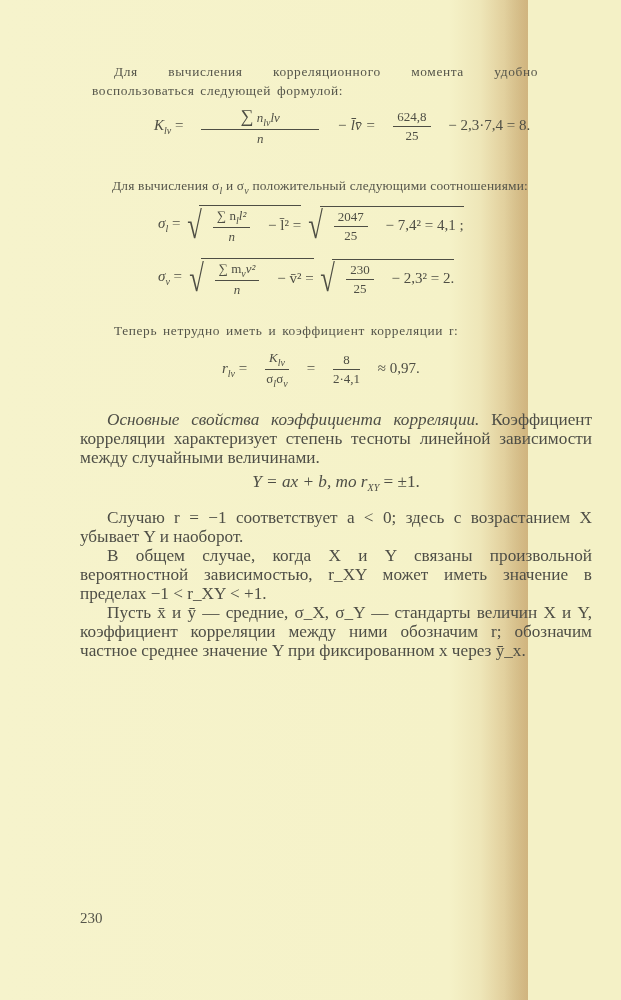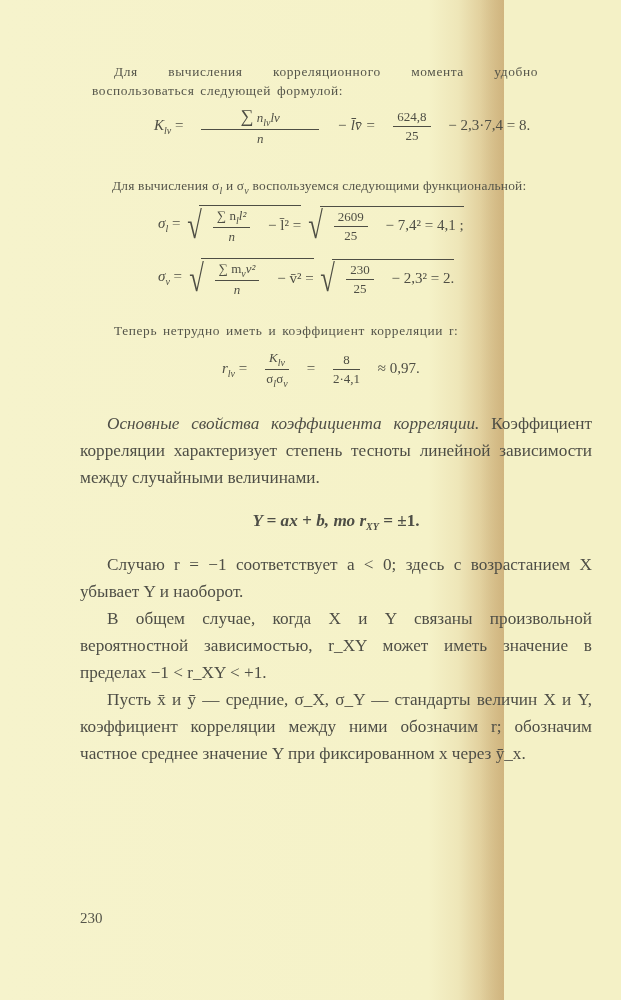--- a/index.html
+++ b/index.html
@@ -6,20 +6,21 @@
   body {
     width: 621px; height: 1000px; overflow: hidden;
     background: #f4f1c6;
     font-family: "Liberation Serif", "DejaVu Serif", serif;
     color: #4a4a40;
     position: relative;
   }
   .page {
     position: absolute; left: 0; top: 0; width: 504px; height: 1000px;
     background: linear-gradient(to right, #f6f3cc 0%, #f5f2c8 85%, #eee6b8 91%, #e3d2a0 95%, #d9c592 100%);
+    padding-left: 24px;
   }
   .edge {
     position: absolute; right: 0; top: 0; width: 24px; height: 1000px;
     background: linear-gradient(to right, rgba(210,185,130,0) 0%, rgba(205,175,120,0.75) 100%);
   }
   .small {
     position: absolute; left: 92px; width: 446px;
     font-size: 13.4px; line-height: 19px; letter-spacing: 0.6px; word-spacing: 2px;
     color: #55554a; text-align: justify;
   }
@@ -30,21 +31,21 @@
   }
   .i { font-style: italic; }
   .frac { display: inline-block; vertical-align: middle; text-align: center; margin: 0 14px; }
   .frac .num { display: block; border-bottom: 1px solid #4e4e44; padding: 0 4px 1px; font-size: 13px; }
   .frac .den { display: block; padding-top: 1px; font-size: 13px; }
   .sub { font-size: 10px; vertical-align: -4px; font-style: italic; }
   .sqrt { display: inline-block; vertical-align: middle; font-size: 38px; line-height: 38px; transform: scaleX(0.7); margin-right: -6px; }
   .rad { display: inline-block; vertical-align: middle; border-top: 1px solid #4e4e44; padding-top: 2px; }
   .big {
     position: absolute; left: 80px; width: 512px;
-    font-size: 17.2px; line-height: 27px; color: #4e4e46;
+    font-size: 17.2px; line-height: 19px; color: #4e4e46;
     text-align: justify;
   }
   .big p { margin: 0; }
   .big .ind { text-indent: 27px; }
   .center { text-align: center; }
   .pagenum { position: absolute; left: 80px; top: 910px; font-size: 15px; color: #55554a; }
 </style>
 </head>
 <body>
 
@@ -66,31 +67,31 @@
       <span class="den">25</span>
     </span>
     <span>− 2,3·7,4 = 8.</span>
   </div>
 
   <div class="small" style="top:176px; left:112px; width:440px; letter-spacing:0.2px; word-spacing:0;">
     <span>Для вычисления</span>
     σ<span class="sub">l</span>
     <span>и</span>
     σ<span class="sub">v</span>
-    <span>воспользуемся следующими функциональной:</span>
+    <span>положительный следующими соотношениями:</span>
   </div>
 
   <div class="formula" style="left:158px; top:205px;">
     <span class="i">σ</span><span class="sub">l</span> =
     <span class="sqrt">√</span><span class="rad">
       <span class="frac"><span class="num"><span>∑ n</span><span class="sub">l</span><span class="i">l²</span></span><span class="den i">n</span></span>
       <span>− l̄² =</span>
     </span>
     <span class="sqrt">√</span><span class="rad">
-      <span class="frac"><span class="num">2609</span><span class="den">25</span></span>
+      <span class="frac"><span class="num">2047</span><span class="den">25</span></span>
       <span>− 7,4² = 4,1 ;</span>
     </span>
   </div>
 
   <div class="formula" style="left:158px; top:258px;">
     <span class="i">σ</span><span class="sub">v</span> =
     <span class="sqrt">√</span><span class="rad">
       <span class="frac"><span class="num"><span>∑ m</span><span class="sub">v</span><span class="i">v²</span></span><span class="den i">n</span></span>
       <span>− v̄² =</span>
     </span>
@@ -105,20 +106,20 @@
   <div class="formula" style="left:222px; top:350px;">
     <span class="i">r</span><span class="sub">lv</span> =
     <span class="frac"><span class="num"><span class="i">K</span><span class="sub">lv</span></span><span class="den"><span>σ</span><span class="sub">l</span><span>σ</span><span class="sub">v</span></span></span>
     =
     <span class="frac"><span class="num">8</span><span class="den">2·4,1</span></span>
     <span>≈ 0,97.</span>
   </div>
 
   <div class="big" style="top:410px;">
     <p class="ind"><span class="i">Основные свойства коэффициента корреляции.</span><span> Коэффициент корреляции характеризует степень тесноты линейной зависимости между случайными величинами.</span></p>
-    <p class="center" style="margin:16px 0 11px;font-weight:bold;"><span class="i">Y = ax + b,  то r</span><span class="sub">XY</span><span> = ±1.</span></p>
+    <p class="center" style="margin:5px 0 11px;"><span class="i">Y = ax + b,  то r</span><span class="sub">XY</span><span> = ±1.</span></p>
     <p class="ind">Случаю r = −1 соответствует a &lt; 0; здесь с возрастанием X убывает Y и наоборот.</p>
     <p class="ind">В общем случае, когда X и Y связаны произвольной вероятностной зависимостью, r_XY может иметь значение в пределах −1 &lt; r_XY &lt; +1.</p>
     <p class="ind">Пусть x̄ и ȳ — средние, σ_X, σ_Y — стандарты величин X и Y, коэффициент корреляции между ними обозначим r; обозначим частное среднее значение Y при фиксированном x через ȳ_x.</p>
   </div>
 
   <div class="pagenum">230</div>
 </div>
 
 </body></html>

